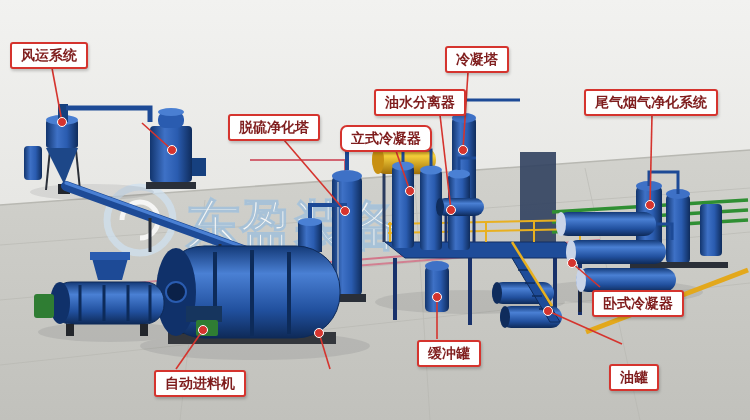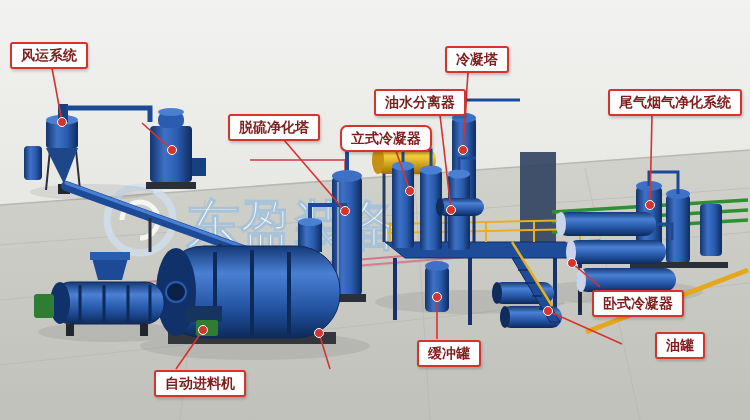--- a/index.html
+++ b/index.html
@@ -292,20 +292,20 @@
       <circle cx="203" cy="330" r="4.5"></circle>
     </g>
   </svg>
 
   <div class="callout-layer">
     <div class="callout" style="left:10px;  top:42px;">风运系统</div>
     <div class="callout" style="left:228px; top:114px;">脱硫净化塔</div>
     <div class="callout" style="left:340px; top:125px;border-radius:7px;">立式冷凝器</div>
     <div class="callout" style="left:374px; top:89px;">油水分离器</div>
     <div class="callout" style="left:445px; top:46px;">冷凝塔</div>
-    <div class="callout" style="left:584px; top:89px;margin-left:24px;">尾气烟气净化系统</div>
+    <div class="callout" style="left:584px; top:89px;">尾气烟气净化系统</div>
     <div class="callout" style="left:592px; top:290px;">卧式冷凝器</div>
-    <div class="callout" style="left:609px; top:332px;margin-left:46px;">油罐</div>
+    <div class="callout" style="left:609px; top:364px;">油罐</div>
     <div class="callout" style="left:417px; top:340px;">缓冲罐</div>
     <div class="callout" style="left:119px; top:370px;margin-left:35px;">自动进料机</div>
   </div>
 
 </div>
 
 </body></html>

